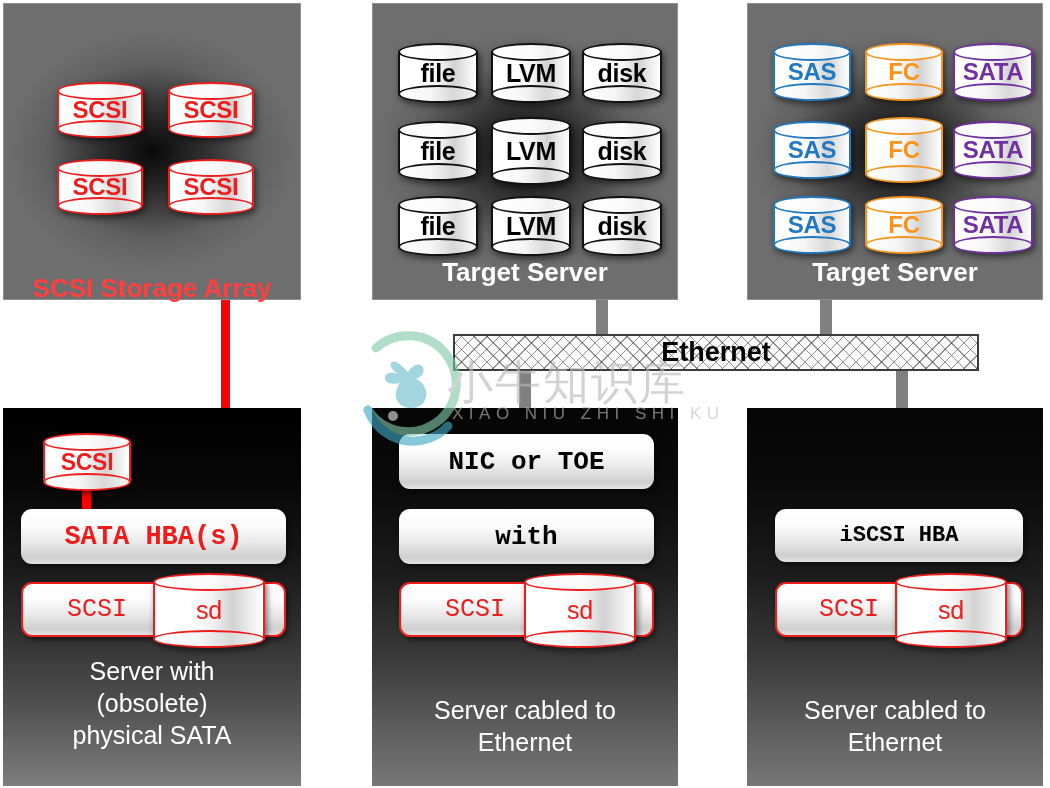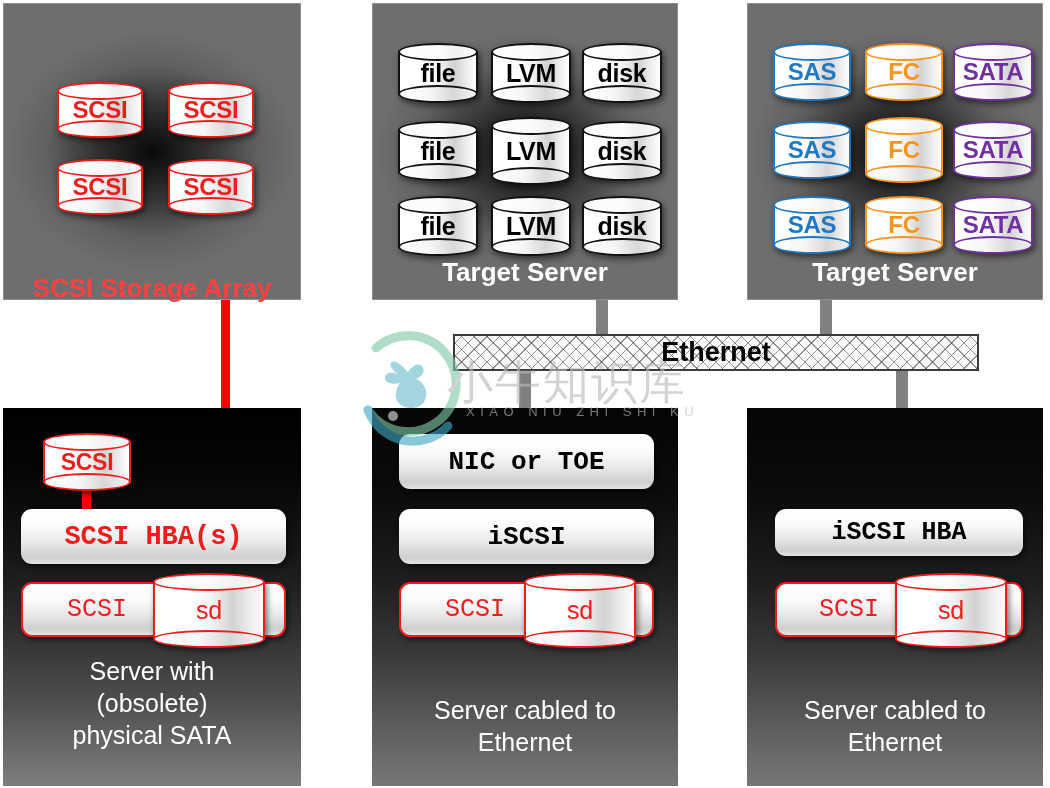--- a/index.html
+++ b/index.html
@@ -76,22 +76,22 @@
   .caption{position:absolute;text-align:center;left:0;right:0;}
   .cap-white{color:#ffffff;}
   .cap-red{color:#ff4040;font-weight:bold;}
   .cap-lines{line-height:1.27;}
 
   
   #watermark{position:absolute;left:352px;top:330px;width:340px;height:120px;
              pointer-events:none;z-index:60;opacity:.62;}
   #wm-cn{position:absolute;left:95px;top:22px;font-size:46px;color:#b9b9b9;
          letter-spacing:2px;white-space:nowrap;font-family:"DejaVu Sans",sans-serif;}
-  #wm-py{position:absolute;left:100px;top:74px;font-size:13px;color:#bdbdbd;
-         letter-spacing:5.5px;white-space:nowrap;margin-left:14px;}
+  #wm-py{position:absolute;left:100px;top:74px;font-size:17px;color:#bdbdbd;
+         letter-spacing:5.5px;white-space:nowrap;}
 </style>
 </head>
 <body>
 
 <div id="stage">
 
   <div class="panel panel-grey" style="left:3px;top:3px;width:298px;height:297px;">
 
     <div class="cyl shadowed" style="left:53px;top:78px;width:86px;height:56px;color:#ef1c1c;">
       <div class="body"></div>
@@ -280,21 +280,21 @@
     <div class="cyl shadowed" style="left:40px;top:25px;width:88px;height:58px;color:#ef1c1c;z-index:5;">
       <div class="body"></div>
       <div class="bot"></div>
       <div class="top"></div>
       <div class="lbl" style="font-size:23px;color:#ef1c1c;">SCSI</div>
     </div>
 
     <div class="cable cable-red" style="left:79px;top:78px;width:9px;height:27px;z-index:3;"></div>
 
     <div class="swbox" style="left:18px;top:101px;width:265px;height:55px;font-size:27px;color:#ef1c1c;z-index:4;">
-      <span>SCSI HBA(s)</span>
+      <span>SATA HBA(s)</span>
     </div>
 
     <div class="swbox redline" style="left:18px;top:174px;width:265px;height:55px;font-size:25px;color:#ef1c1c;z-index:4;">
       <span style="position:absolute;left:44px;">SCSI</span>
     </div>
 
     <div class="cyl shadowed" style="left:150px;top:165px;width:112px;height:75px;color:#ef1c1c;z-index:6;">
       <div class="body"></div>
       <div class="bot"></div>
       <div class="top"></div>
@@ -308,21 +308,21 @@
     </div>
   </div>
 
   <div class="panel panel-dark" style="left:372px;top:408px;width:306px;height:378px;">
 
     <div class="swbox" style="left:27px;top:26px;width:255px;height:55px;font-size:26px;color:#000;">
       <span>NIC or TOE</span>
     </div>
 
     <div class="swbox" style="left:27px;top:101px;width:255px;height:55px;font-size:26px;color:#000;">
-      <span>iSCSI</span>
+      <span>with</span>
     </div>
 
     <div class="swbox redline" style="left:27px;top:174px;width:255px;height:55px;font-size:25px;color:#ef1c1c;">
       <span style="position:absolute;left:44px;">SCSI</span>
     </div>
 
     <div class="cyl shadowed" style="left:152px;top:165px;width:112px;height:75px;color:#ef1c1c;z-index:6;">
       <div class="body"></div>
       <div class="bot"></div>
       <div class="top"></div>
@@ -330,21 +330,21 @@
     </div>
 
     <div class="caption cap-white cap-lines" style="top:287px;font-size:25px;">
       <div>Server cabled to</div>
       <div>Ethernet</div>
     </div>
   </div>
 
   <div class="panel panel-dark" style="left:747px;top:408px;width:296px;height:378px;">
 
-    <div class="swbox" style="left:28px;top:101px;width:248px;height:47px;font-size:25px;color:#000;">
+    <div class="swbox" style="left:28px;top:101px;width:248px;height:53px;font-size:22px;color:#000;">
       <span>iSCSI HBA</span>
     </div>
 
     <div class="swbox redline" style="left:28px;top:174px;width:248px;height:55px;font-size:25px;color:#ef1c1c;">
       <span style="position:absolute;left:42px;">SCSI</span>
     </div>
 
     <div class="cyl shadowed" style="left:148px;top:165px;width:112px;height:75px;color:#ef1c1c;z-index:6;">
       <div class="body"></div>
       <div class="bot"></div>

